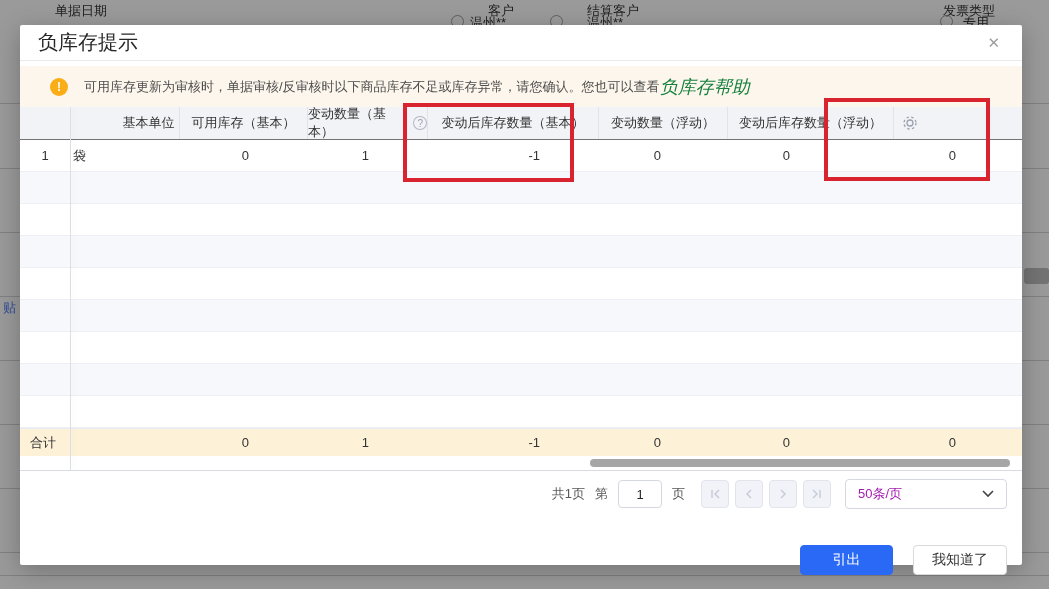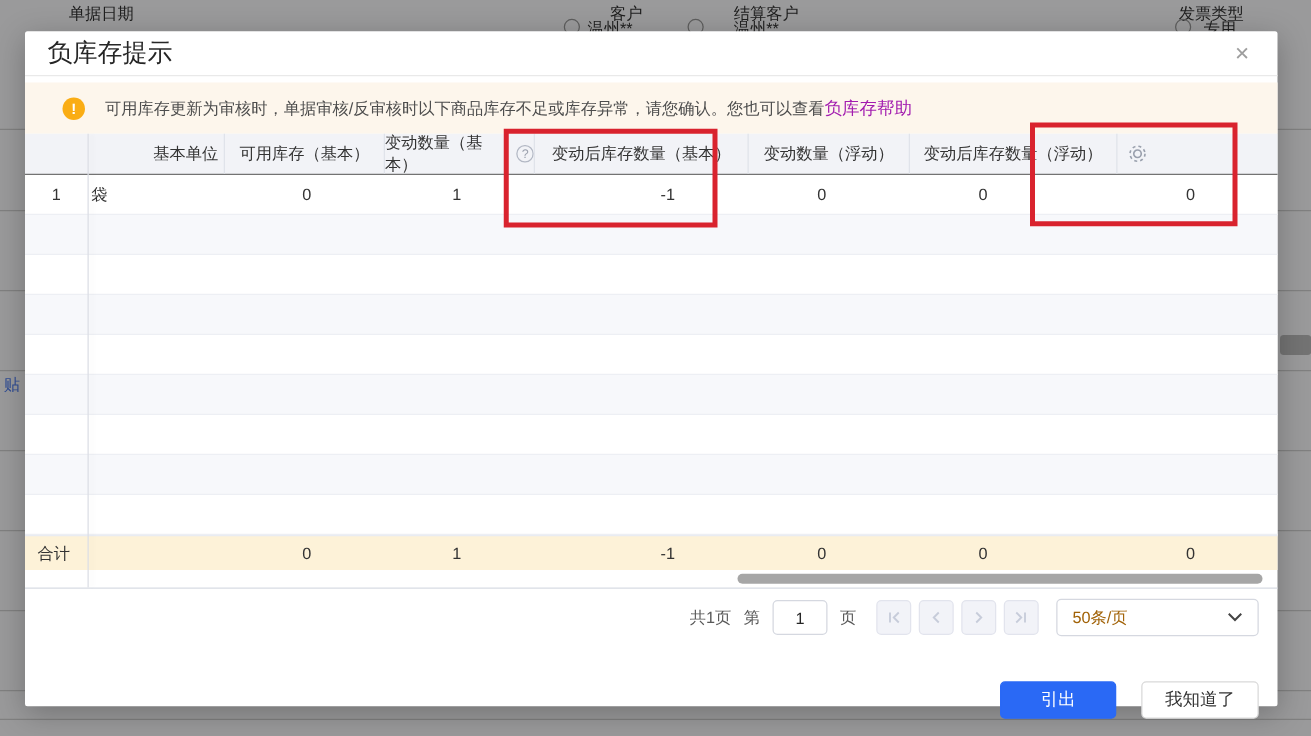--- a/index.html
+++ b/index.html
@@ -24,21 +24,21 @@
 
   .modal-header { height:36px; padding:0 18px; border-bottom:1px solid #e9e9e9;
     display:flex; align-items:center; justify-content:space-between; }
   .modal-title { font-size:20px; color:#262626; }
   .modal-close { font-size:15px; color:#9e9e9e; cursor:pointer; padding:0 4px; }
 
   .banner { margin-top:5px; height:41px; background:#fdf6ec; display:flex; align-items:center; padding-left:30px; }
   .warn-icon { width:18px; height:18px; border-radius:50%; background:#faad14; color:#fff;
     font-size:12px; font-weight:bold; display:flex; align-items:center; justify-content:center; margin-right:16px; flex:none; }
   .banner-text { font-size:13px; color:#4d4d4d; }
-  .banner-link { font-size:14px; color:#a21caf; cursor:pointer; }
+  .banner-link { font-size:18px; color:#15803d; cursor:pointer;font-style:italic; }
 
   
   .tbl { position:relative; }
   .tr { display:flex; width:1002px; }
   .td { flex:none; font-size:13px; color:#333; display:flex; align-items:center; }
   .c0{width:50px;} .c1{width:61px;} .c2{width:128px;} .c3{width:120px;} .c4{width:171px;}
   .c5{width:121px;} .c6{width:129px;} .c7{width:166px;} .c8{width:32px;}
   .num { justify-content:flex-end; padding-right:10px; }
   .ctr { justify-content:center; }
 
@@ -71,21 +71,21 @@
     display:flex; align-items:center; justify-content:flex-end; font-size:13px; color:#595959; }
   .pager .txt { margin-right:10px; }
   .page-input { width:44px; height:28px; border:1px solid #d5d8e0; border-radius:4px;
     text-align:center; font-size:13px; color:#262626; margin-right:10px; outline:none;
     font-family:"Liberation Sans","DejaVu Sans",sans-serif; }
   .nav-group { display:flex; gap:6px; margin:0 14px 0 16px; }
   .nav-btn { width:28px; height:28px; background:#f2f3f8; border:1px solid #e2e4ed; border-radius:4px;
     display:flex; align-items:center; justify-content:center; cursor:default; }
   .select { width:162px; height:30px; border:1px solid #d5d8e0; border-radius:4px; background:#fff;
     display:flex; align-items:center; justify-content:space-between; padding:0 12px;
-    font-size:13px; color:#a16207; cursor:pointer; }
+    font-size:13px; color:#a21caf; cursor:pointer; }
 
   
   .footer { position:absolute; top:507px; left:0; right:15px;
     display:flex; justify-content:flex-end; gap:20px; }
   .btn { height:30px; border-radius:4px; font-size:14px; display:flex; align-items:center;
     justify-content:center; cursor:pointer;margin-top:13px; }
   .btn-primary { width:93px; background:#2a69f5; color:#fff; border:1px solid #2a69f5; }
   .btn-default { width:94px; background:#fff; color:#333; border:1px solid #d9d9d9; }
 </style>
 </head>

